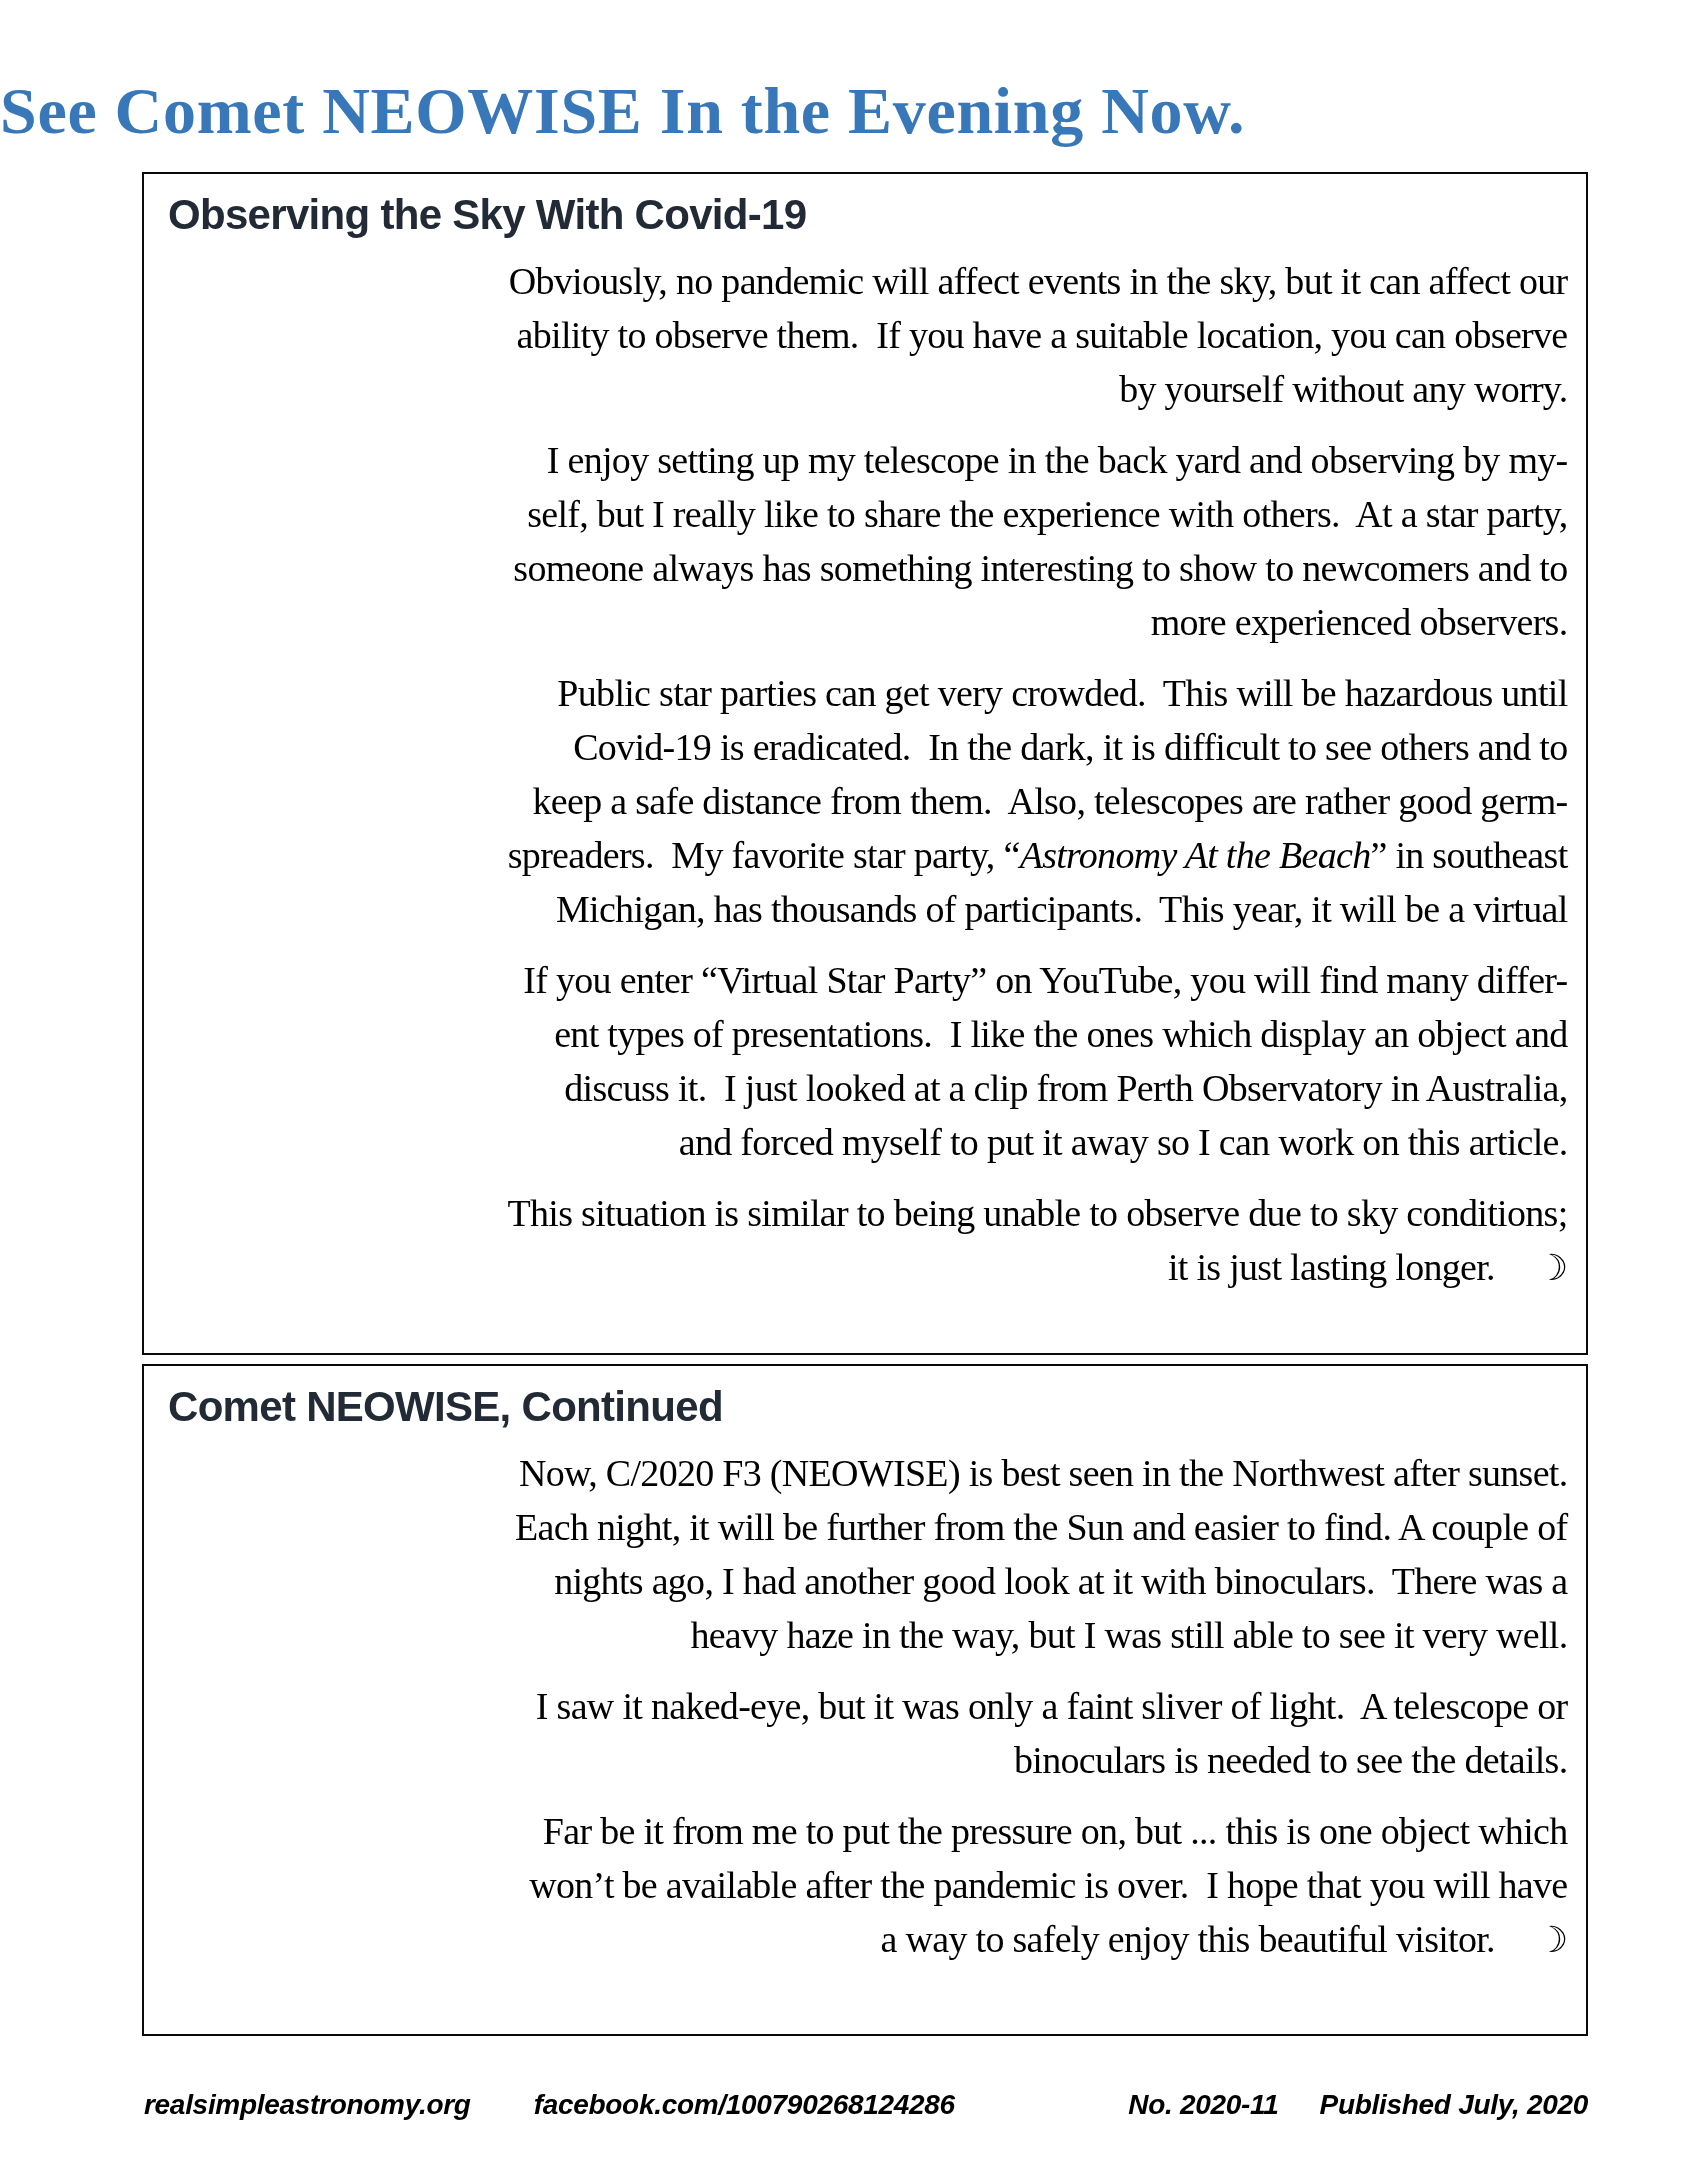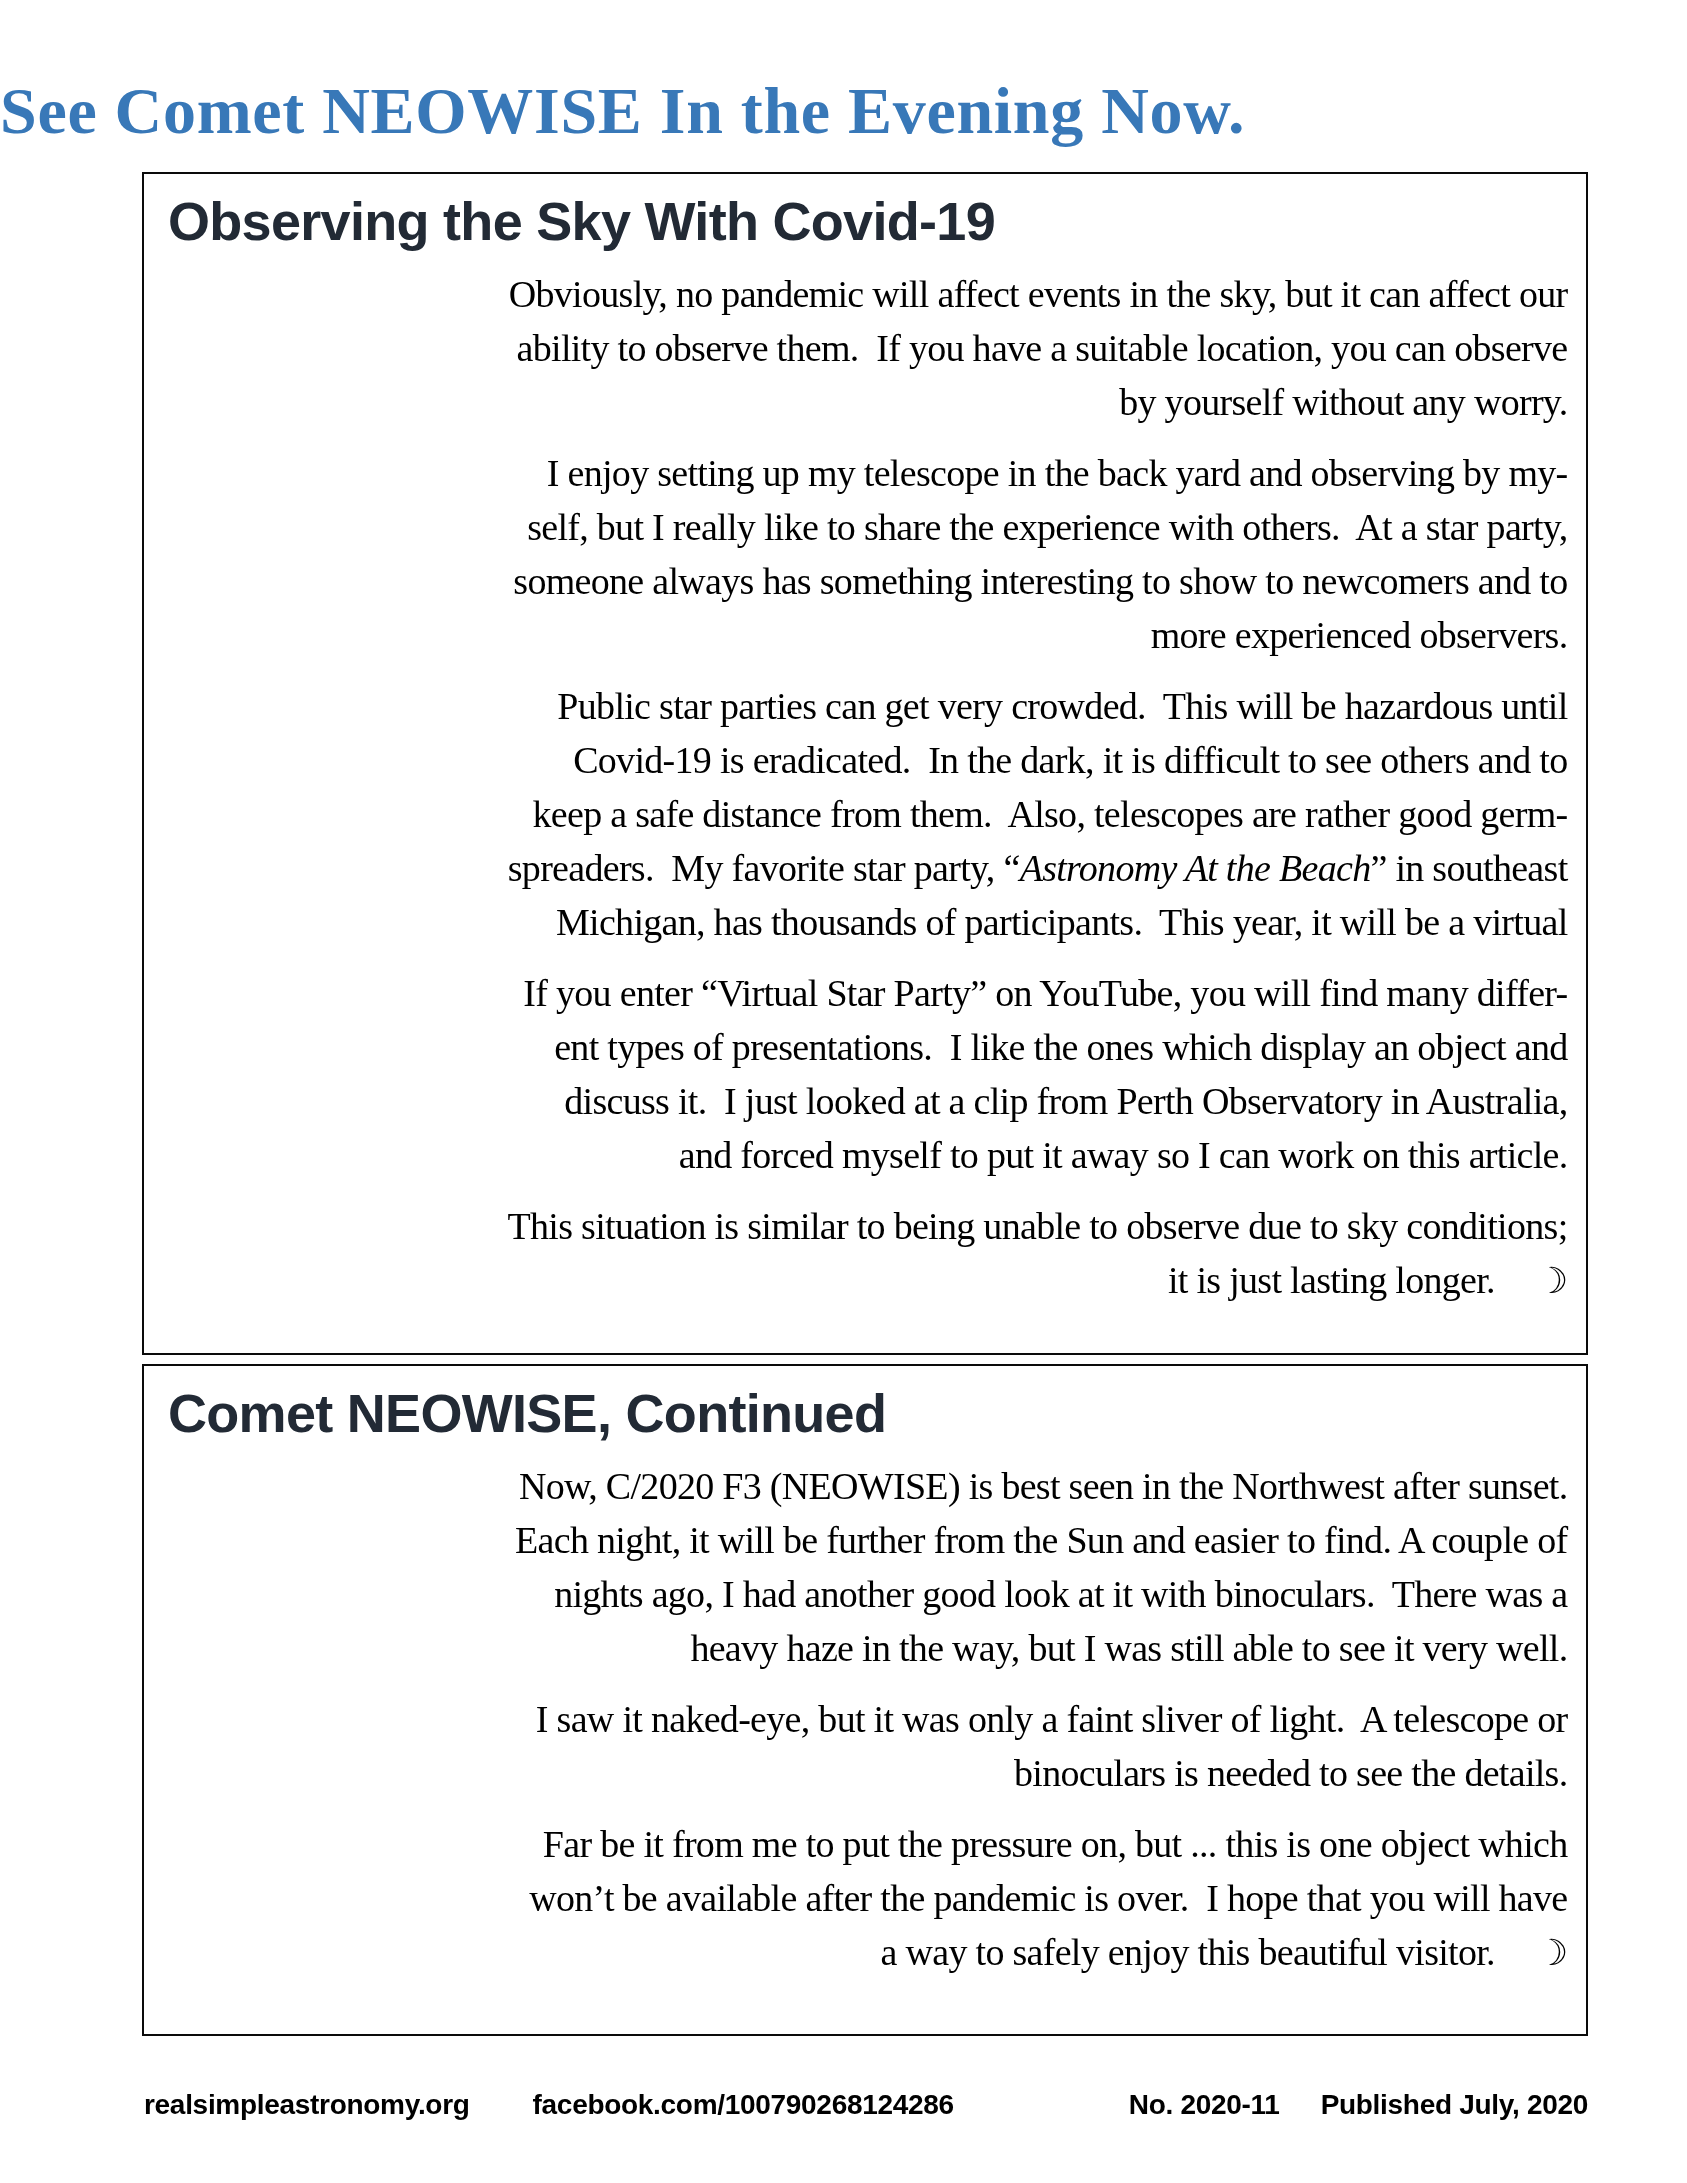--- a/index.html
+++ b/index.html
@@ -28,21 +28,21 @@
     border: 2px solid #0a0a0a;
     padding: 17px 18.5px 0 24px;
     background: #ffffff;
   }
   .box1 { height: 1183px; }
   .box2 { height: 672px; margin-top: 8.6px; }
   .heading {
     margin: 0 0 16px 0;
     font-family: "Liberation Sans", sans-serif;
     font-weight: bold;
-    font-size: 54px;
+    font-size: 42px;
     line-height: 1.12;
     color: var(--heading-dark, #222A35);
     letter-spacing: -0.7px;
   }
   .para { margin: 0 0 17px 0; text-align: right; }
   .line {
     white-space: pre;
     font-size: 38px;
     line-height: 54px;
     letter-spacing: -0.7px;
@@ -51,20 +51,21 @@
   .line .moon {
     margin-left: 41px;
     font-family: "DejaVu Sans", sans-serif;
     font-size: 36px;
   }
   .footer {
     margin: 53px 99px 18px 144px;
     display: flex;
     align-items: baseline;
     font-family: "Liberation Sans", sans-serif;
+    font-style: italic;
     font-weight: bold;
     font-size: 28px;
     letter-spacing: -0.3px;
     color: #000000;
   }
   .footer .fb { margin-left: 63px; }
   .footer .issue { margin-left: auto; }
   .footer .pub { margin-left: 41px; }
 </style>
 </head>

